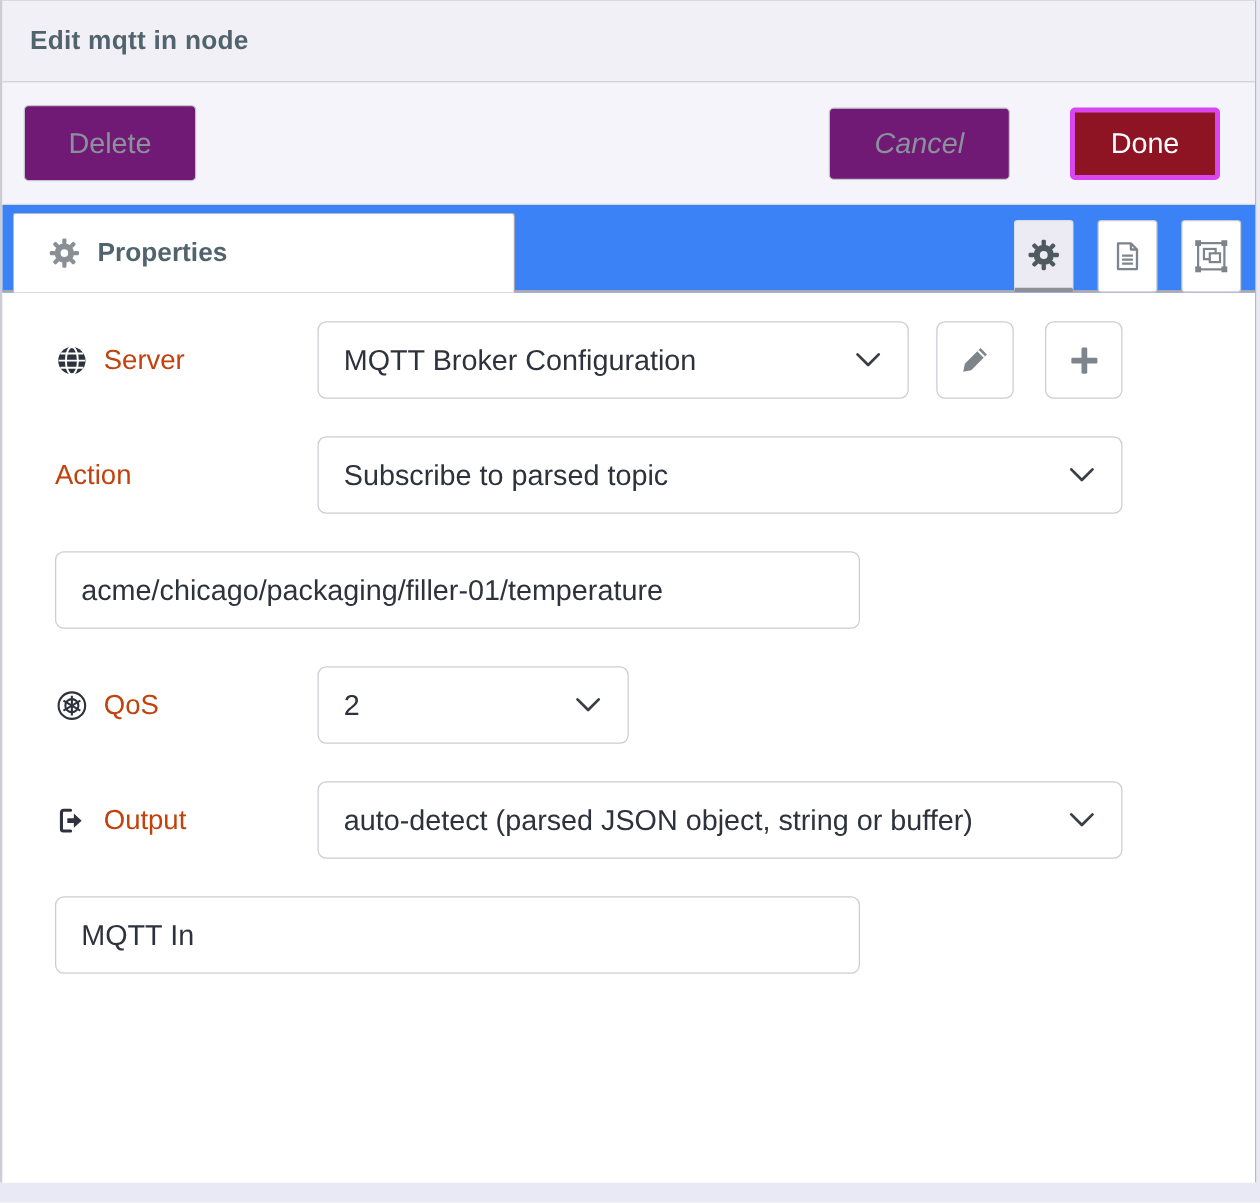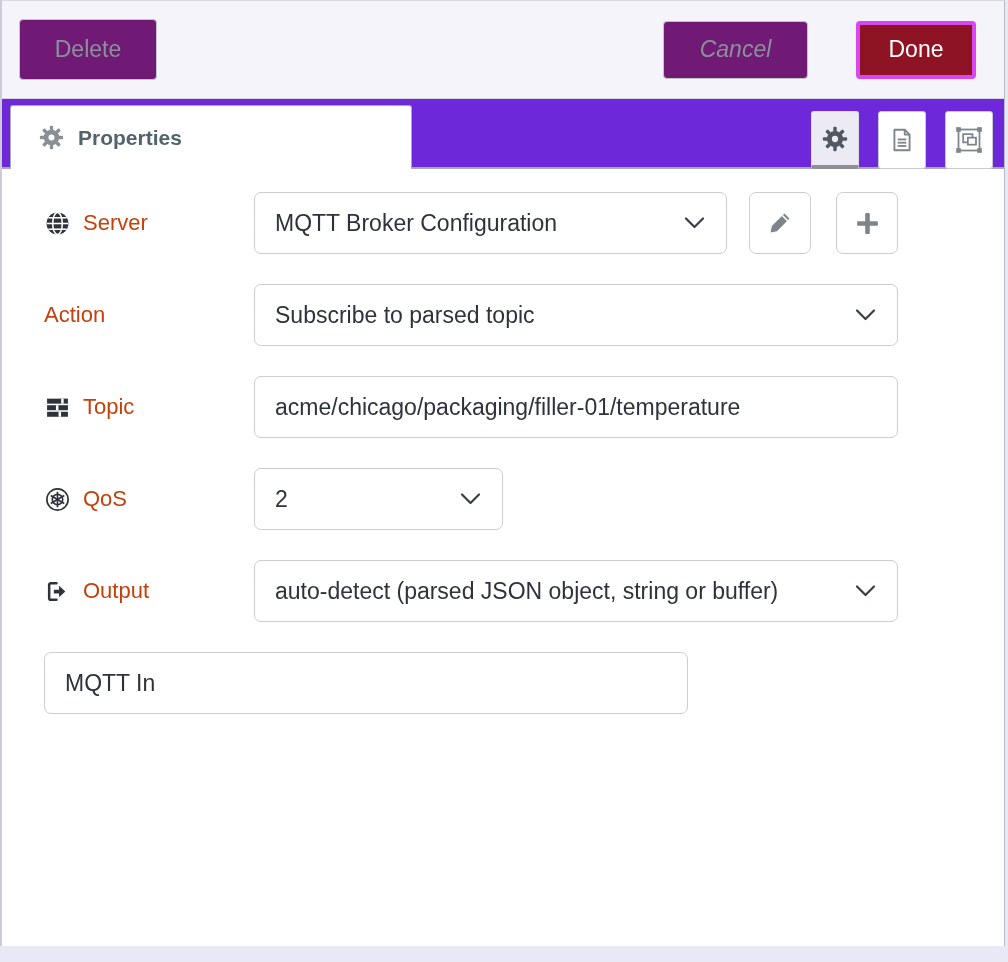--- a/index.html
+++ b/index.html
@@ -43,21 +43,21 @@
     cursor:pointer;
   }
   .btn-secondary { background:#701a75; border:1px solid #c3c4cb; color:#8b919b; }
   .btn-delete { width:138px; height:61px; }
   .btn-cancel { width:145px; height:58px; margin-right:48px;font-style:italic; }
   .btn-done   { width:120px; height:58px; background:#8e1423; border:4px solid #d946ef; color:#fff; }
   .spacer { flex:1; }
   
   .tab-bar {
     flex:0 0 70px;
-    background:#6d28d9;
+    background:#3b82f6;
     position:relative;
     display:flex; align-items:flex-end;
     padding-left:8px;
   }
   .tab-bar::after {
     content:""; position:absolute; left:0; right:0; bottom:0;
     height:2px; background:#a9a9b2; z-index:1;
   }
   .tab {
     width:402px; height:64px;
@@ -126,20 +126,23 @@
     color:#7e848c; cursor:pointer;
   }
   .square-btn.edit { margin-left:22px; }
   .square-btn.add  { margin-left:25px; }
 </style>
 </head>
 <body>
 
 <div class="dialog">
 
+  <div class="dialog-header">
+    <span class="dialog-title">Edit mqtt in node</span>
+  </div>
 
   <div class="button-bar">
     <button class="btn btn-secondary btn-delete">Delete</button>
     <div class="spacer"></div>
     <button class="btn btn-secondary btn-cancel">Cancel</button>
     <button class="btn btn-done">Done</button>
   </div>
 
   <div class="tab-bar">
     <div class="tab">
@@ -256,33 +259,20 @@
         <span class="select-text">Subscribe to parsed topic</span>
         <span class="chev">
           <svg width="21" height="13" viewBox="0 0 21 13" fill="none" stroke="#3a3f47" stroke-width="2.2" stroke-linecap="round" stroke-linejoin="round">
               <polyline points="2,2 10.5,10.5 19,2"></polyline>
             </svg>
         </span>
       </div>
     </div>
 
     <div class="row">
-      <div class="row-label">
-        <span class="licon">
-          <svg width="25" height="25" viewBox="0 0 24 24" fill="currentColor">
-            <rect x="2" y="3.5" width="20" height="4.8"></rect>
-            <rect x="2" y="9.8" width="20" height="4.8"></rect>
-            <rect x="2" y="16.1" width="20" height="4.8"></rect>
-            <rect x="15.5" y="3.5" width="2.4" height="4.8" fill="#fff"></rect>
-            <rect x="10.5" y="9.8" width="2.4" height="4.8" fill="#fff"></rect>
-            <rect x="13" y="16.1" width="2.4" height="4.8" fill="#fff"></rect>
-          </svg>
-        </span>
-        <span>Topic</span>
-      </div>
       <input class="control w-full" type="text" value="acme/chicago/packaging/filler-01/temperature" style="">
     </div>
 
     <div class="row">
       <div class="row-label">
         <span class="licon">
           <svg width="25" height="25" viewBox="0 0 24 24" fill="none" stroke="currentColor" stroke-width="1.6">
             <circle cx="12" cy="12" r="10.2"></circle>
             <circle cx="12" cy="12" r="5"></circle>
             <line x1="12" y1="4.5" x2="12" y2="19.5"></line>

